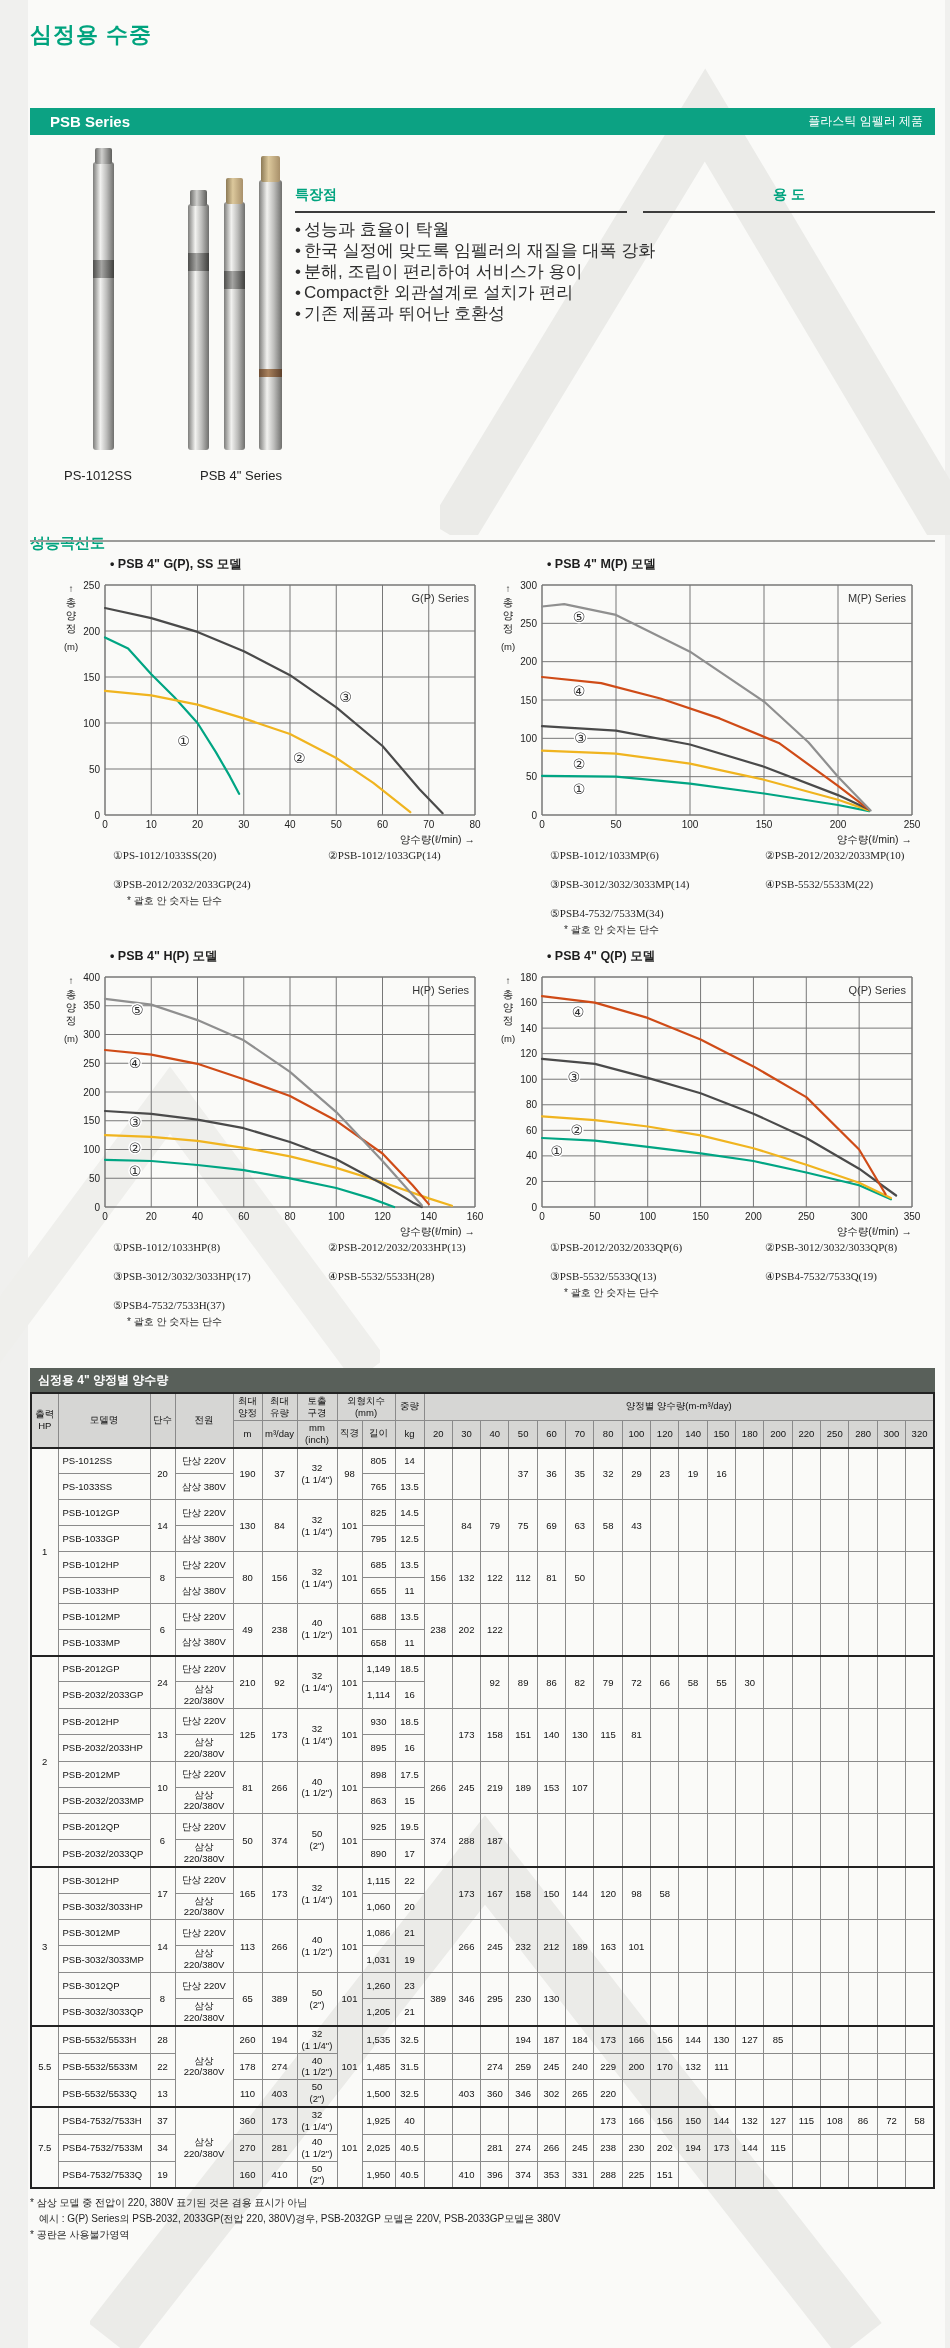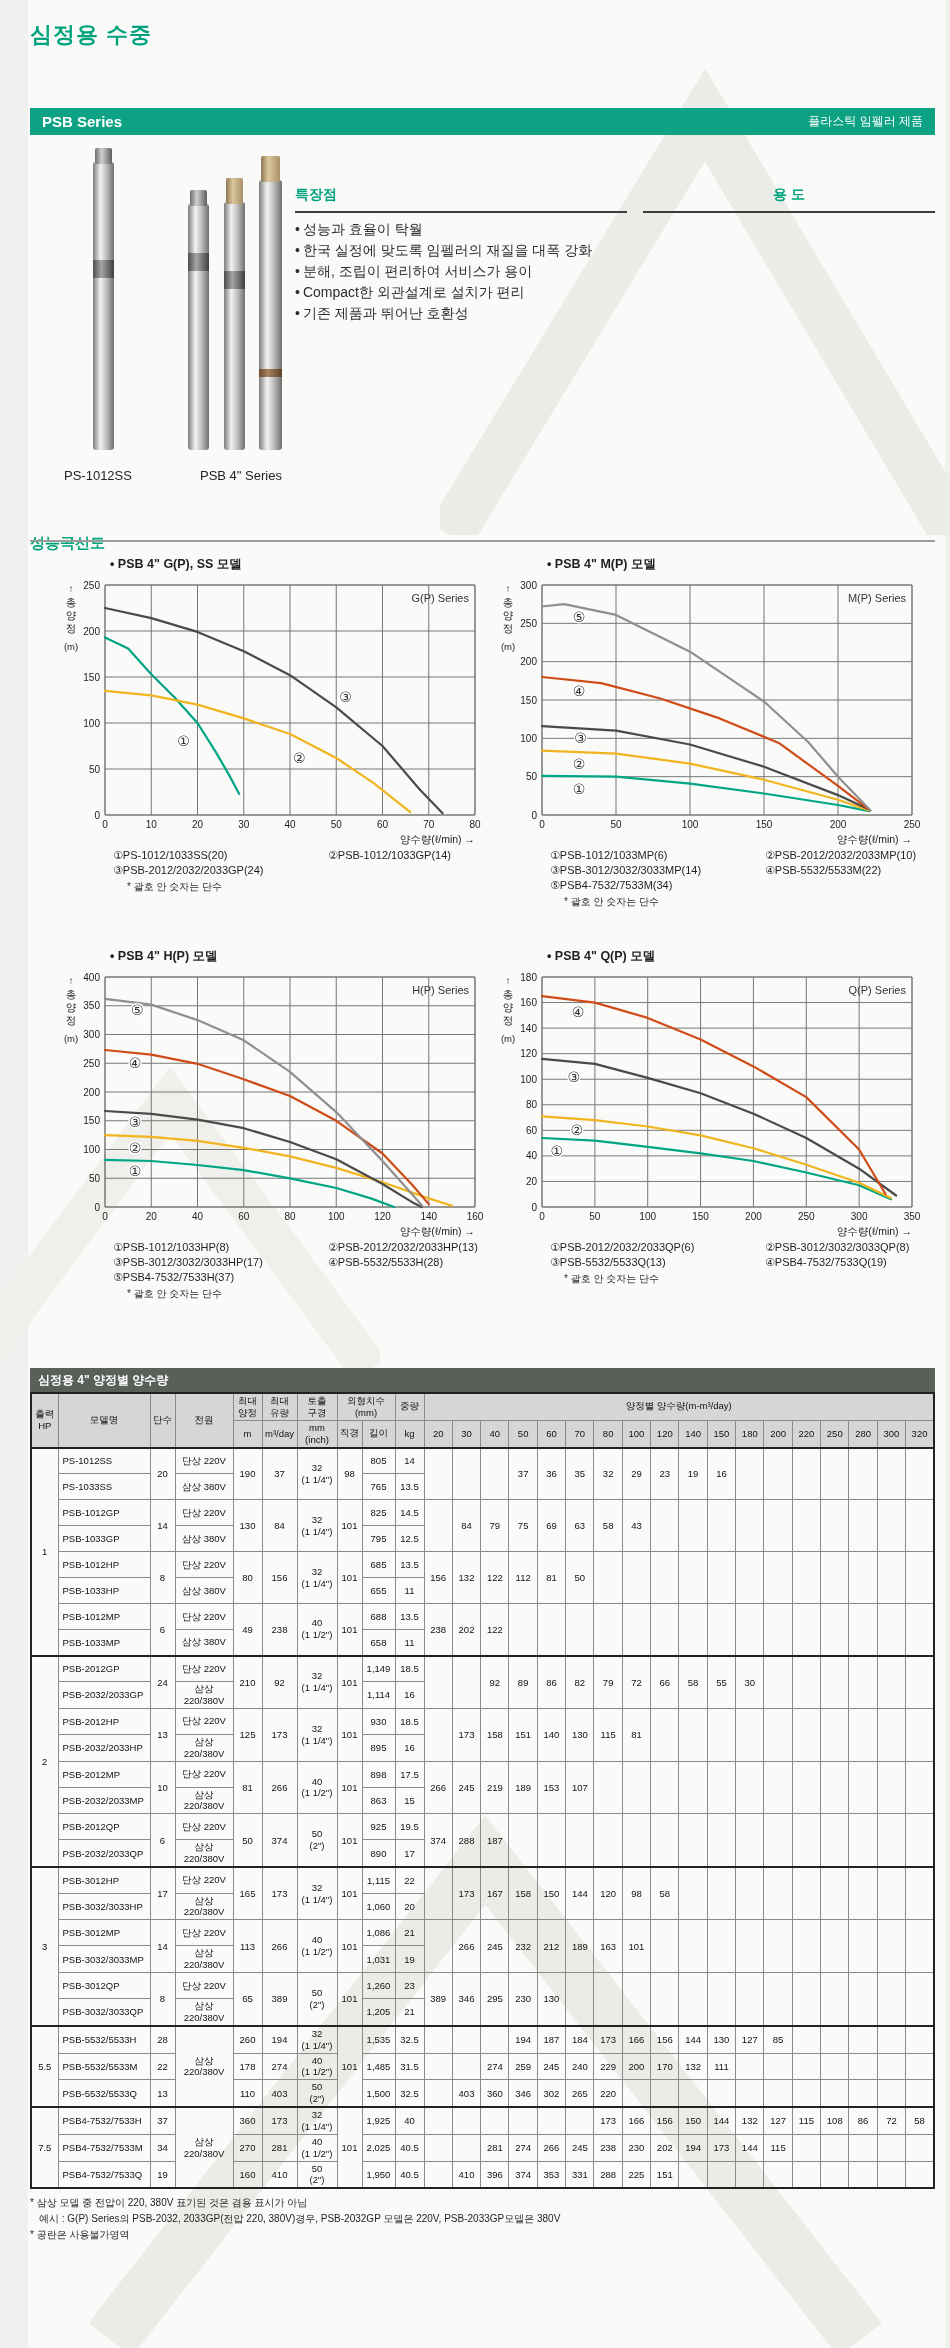--- a/index.html
+++ b/index.html
@@ -7,51 +7,51 @@
   .page{position:relative;width:950px;height:2348px;margin:0 auto;background:#fafaf8;
         font-family:"Liberation Sans","DejaVu Sans",sans-serif;overflow:hidden;padding-left:8px;}
   .edge-strip{position:absolute;top:0;height:100%;background:#f0f0ee;z-index:0;}
   .wm{position:absolute;z-index:0;}
   .z{position:absolute;z-index:1;}
 
   
   .page-title{left:30px;top:20px;font-size:22px;font-weight:bold;color:#00a37e;letter-spacing:1px;}
   .series-bar{left:30px;top:108px;width:905px;height:27px;background:#0ca283;box-sizing:border-box;
               display:flex;justify-content:space-between;align-items:center;padding:0 12px;color:#fff;}
-  .series-bar .l{font-size:15px;font-weight:bold;}
+  .series-bar .l{font-size:15px;font-weight:bold;margin-left:8px;}
   .series-bar .r{font-size:12px;}
 
   
   .pumps{left:70px;top:148px;width:240px;height:312px;}
   .pump{position:absolute;border-radius:3px;
         background:linear-gradient(90deg,#7d7d7b,#f2f2f0 35%,#bdbdbb 65%,#6f6f6d);}
   .pump .band{position:absolute;left:0;width:100%;height:18px;
         background:linear-gradient(90deg,#4e4e4c,#a5a5a3 40%,#3f3f3d);}
   .pump .cap{position:absolute;left:10%;width:80%;height:16px;top:-14px;border-radius:2px;
         background:linear-gradient(90deg,#6e6e6c,#cfcfcd 40%,#5e5e5c);}
   .pump .cap.beige{background:linear-gradient(90deg,#8c7a56,#dcc89c 40%,#a8906a);height:26px;top:-24px;}
   .plabel{font-size:13px;color:#222;}
 
   
   .info-col{width:332px;}
   .info-col h3{margin:0 0 5px 0;font-size:14px;color:#00a37e;font-weight:bold;
                border-bottom:2px solid #3c3c3c;padding-bottom:7px;}
   .info-col ul{margin:6px 0 0 0;padding:0;list-style:none;}
-  .info-col li{font-size:14px;color:#2d2d2d;line-height:21px;white-space:nowrap;}
+  .info-col li{font-size:17px;color:#2d2d2d;line-height:21px;white-space:nowrap;}
   .info-col li::before{content:"•";margin-right:3px;}
 
   .curves-title{left:30px;top:506px;font-size:15px;font-weight:bold;color:#00a37e;}
   .curves-rule{left:30px;top:540px;width:905px;border-top:2px solid #9c9c9a;height:0;}
 
   
   .chart{position:absolute;width:438px;z-index:1;}
   .chart-title{margin-left:55px;font-size:12.5px;font-weight:bold;color:#1e1e1e;margin-bottom:2px;}
   .chart svg{display:block;}
   .chart-legend{margin-left:58px;margin-top:2px;display:grid;grid-template-columns:215px 1fr;
-                font-size:11px;color:#1e1e1e;row-gap:2px;}
+                font-size:11px;color:#1e1e1e;row-gap:16px;font-family:Liberation Serif, serif;}
   .lg-note{margin-left:72px;font-size:10px;color:#2c2c2c;margin-top:3px;}
 
   
   .table-section{left:30px;top:1368px;width:905px;}
   .table-bar{height:24px;line-height:24px;background:#59605a;color:#fff;font-size:12px;
              font-weight:bold;padding-left:8px;}
   #spec-table{border-collapse:collapse;table-layout:fixed;width:905px;border:2px solid #222;
               background:transparent;}
   #spec-table th,#spec-table td{border:1px solid #8a8a8a;font-size:9.5px;color:#111;
               text-align:center;vertical-align:middle;padding:1px 1px;box-sizing:border-box;}

